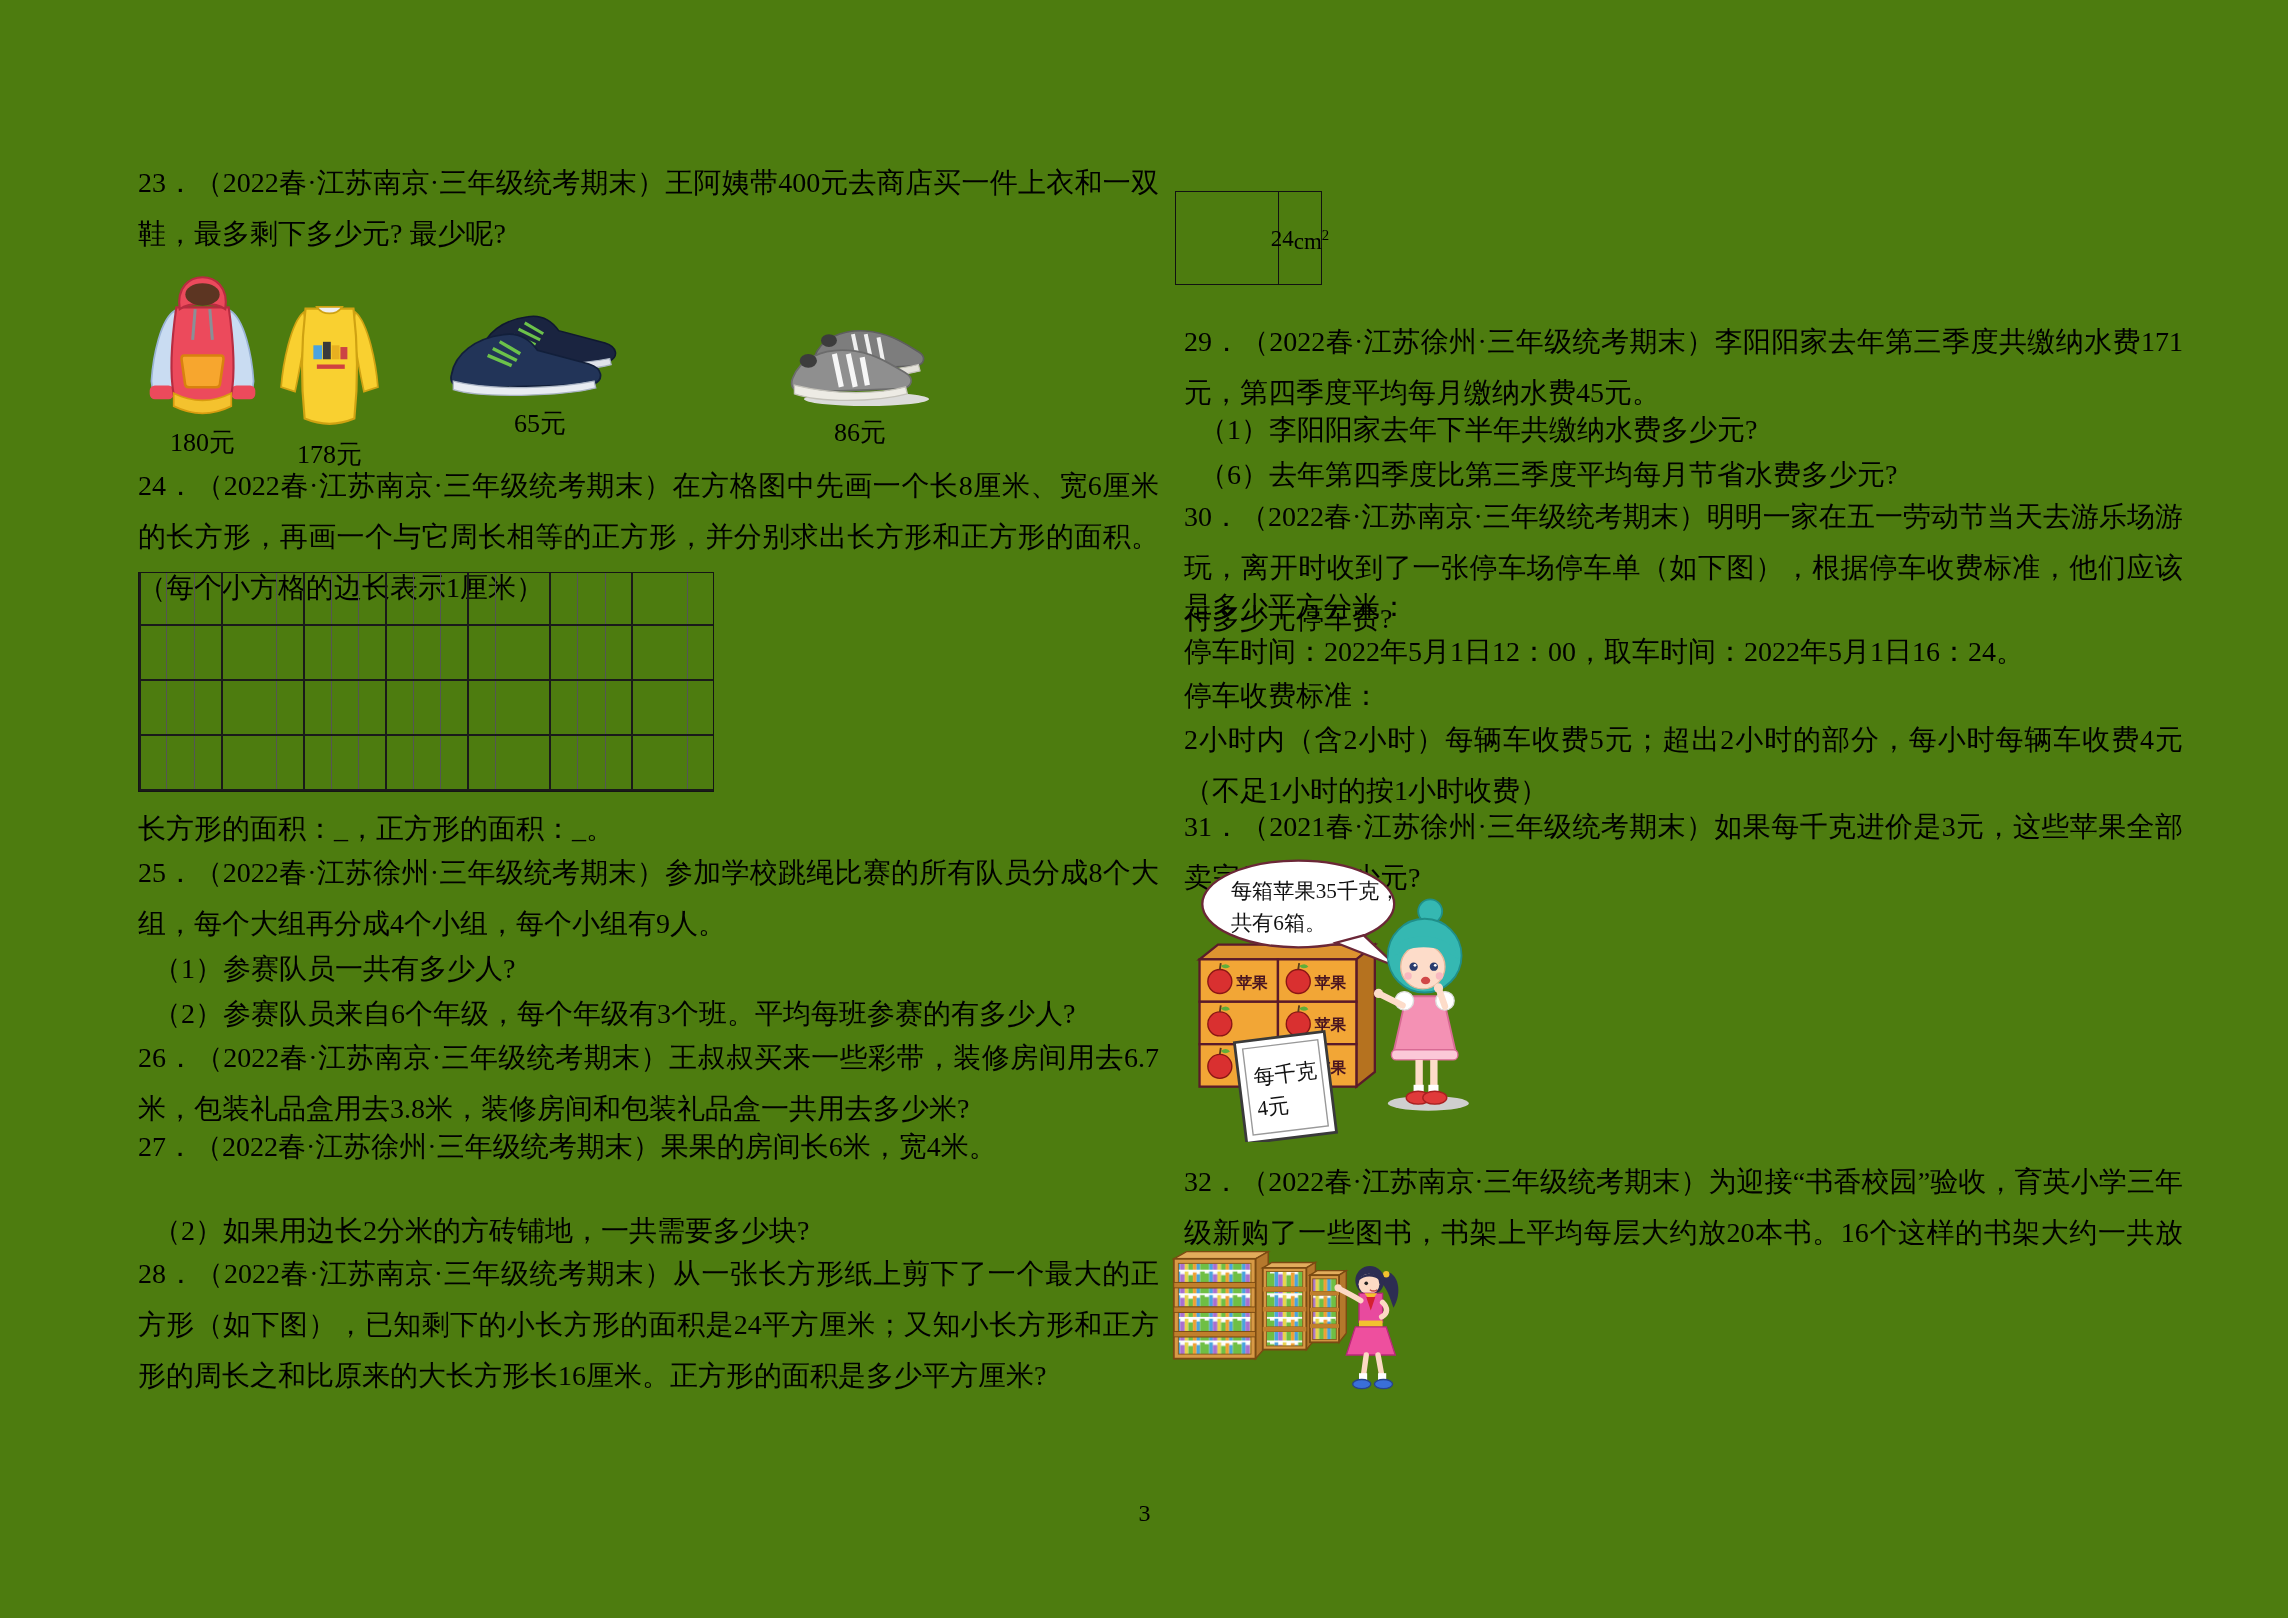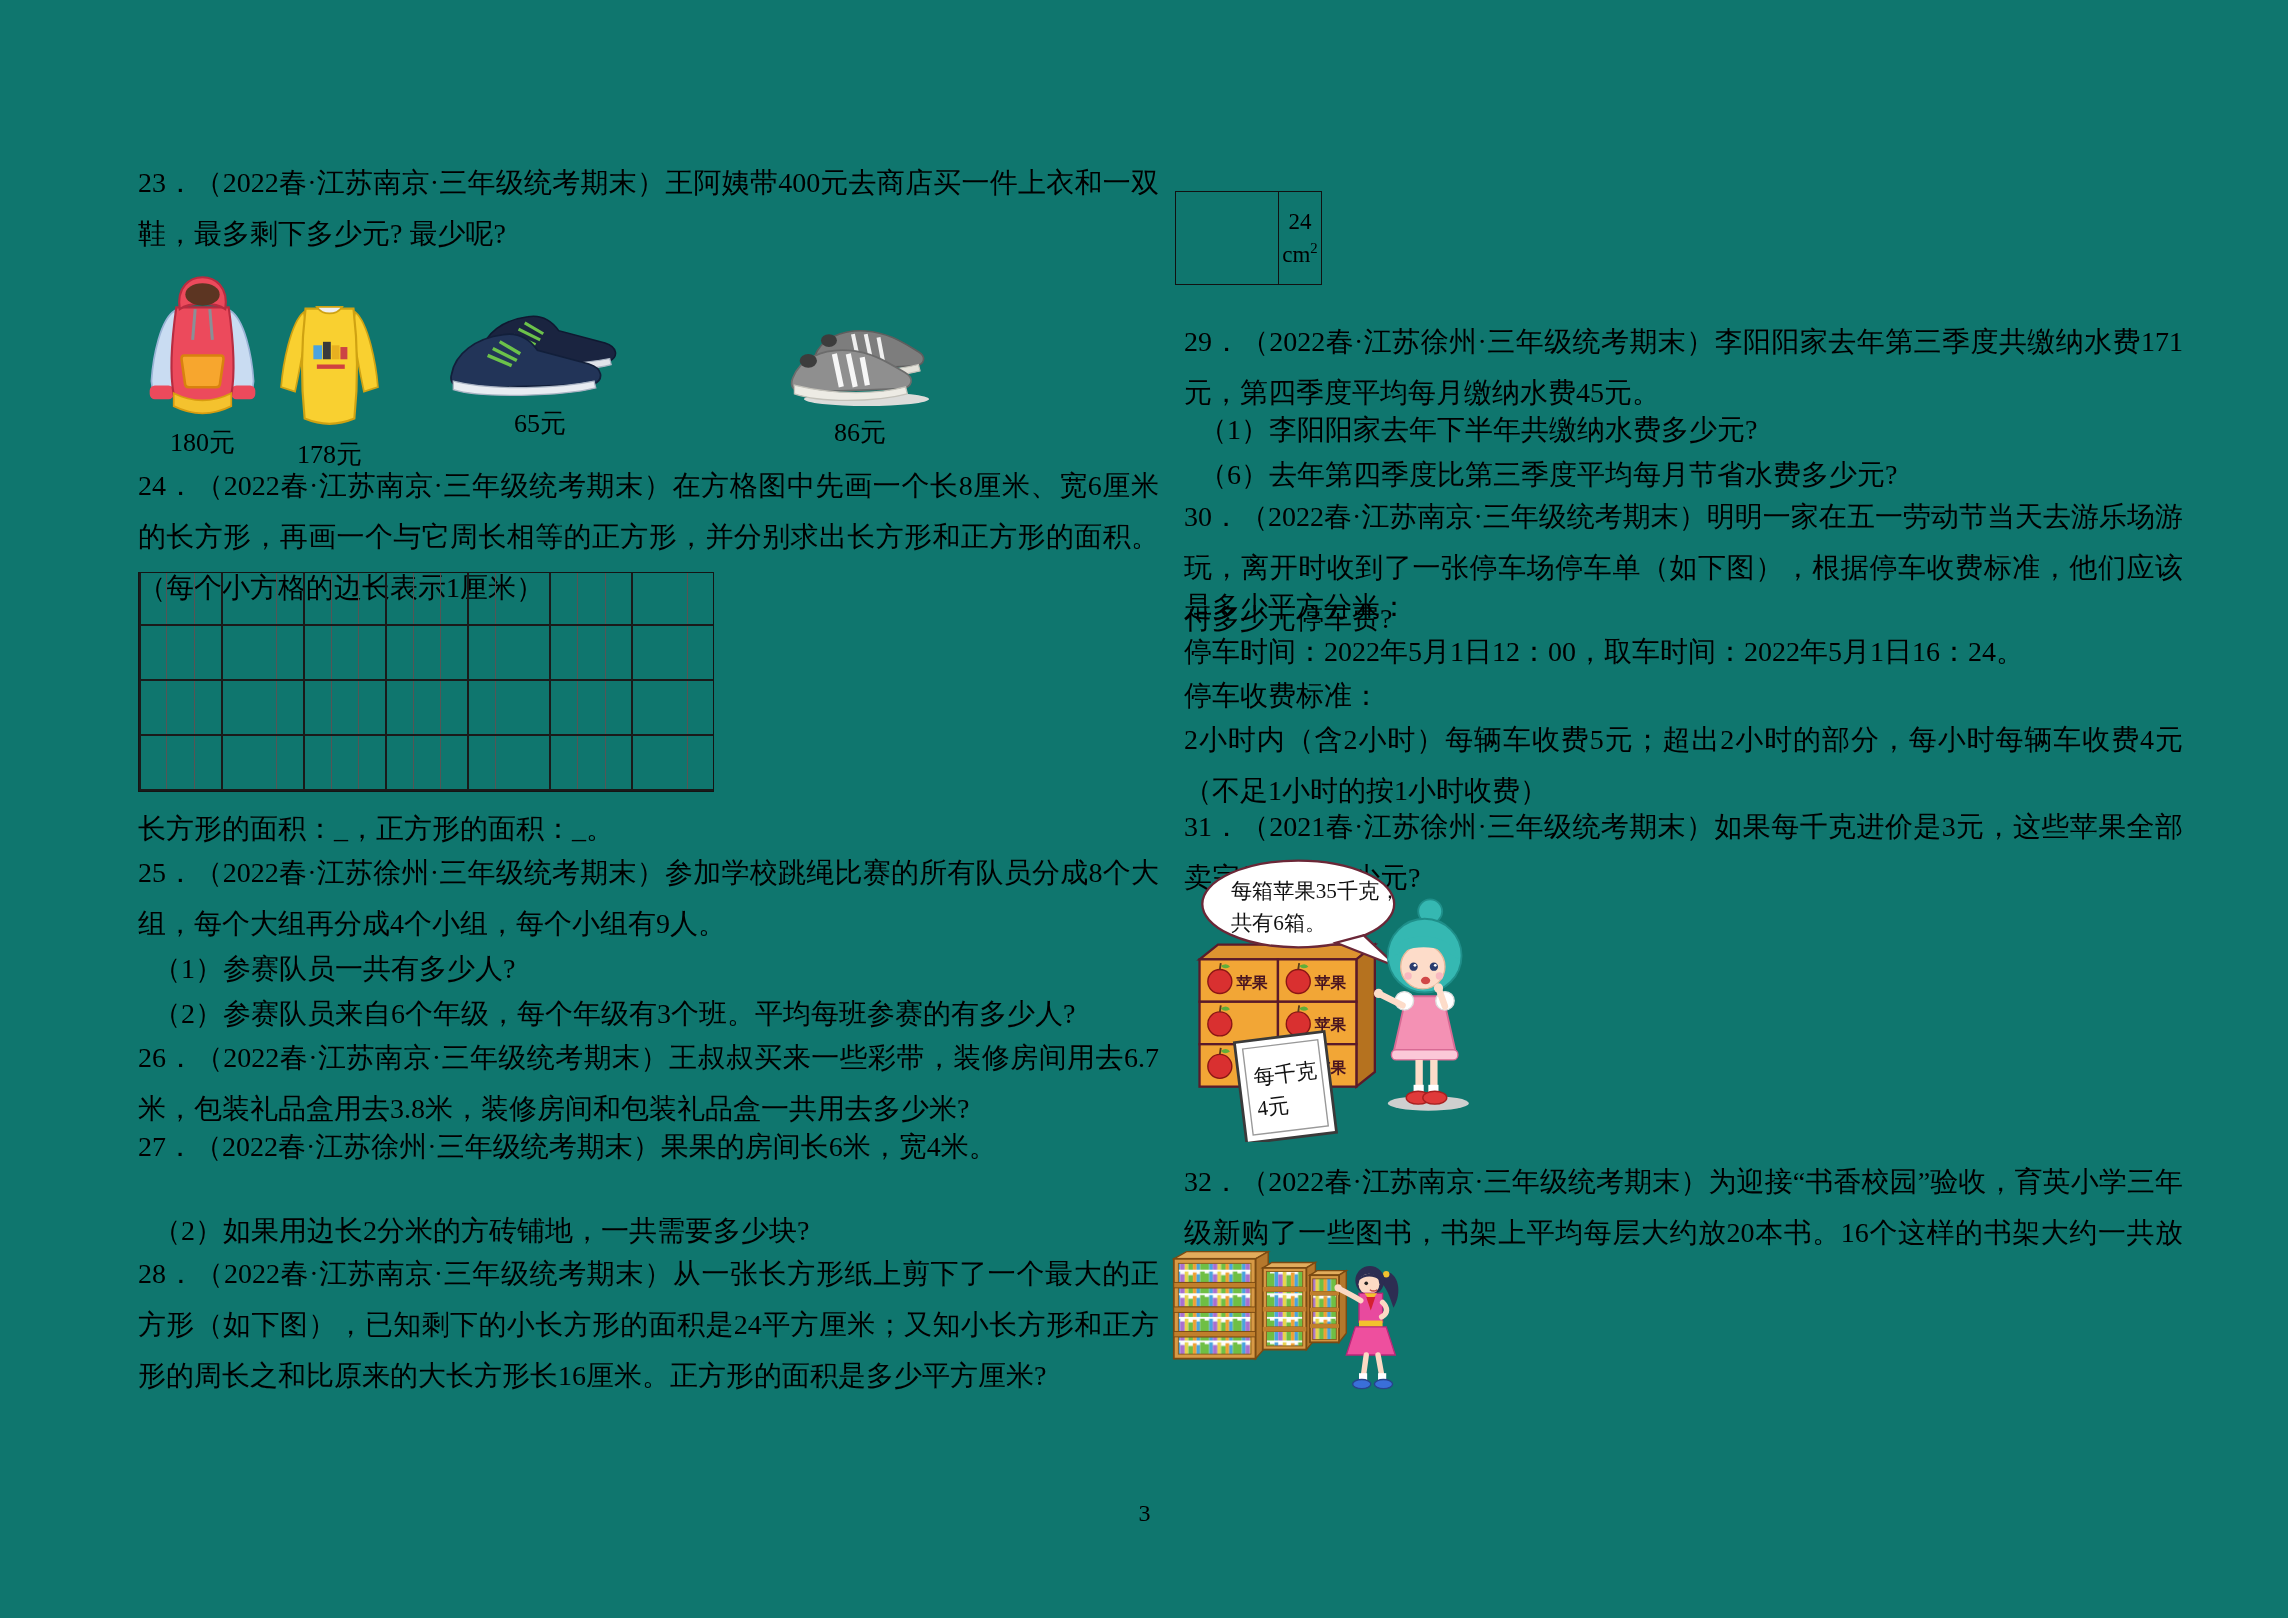--- a/index.html
+++ b/index.html
@@ -1,20 +1,20 @@
 <!DOCTYPE html>
 <html style="font-size:14.8px"><head>
 <meta charset="utf-8">
 <style>
   html,body{margin:0;padding:0;}
   body{
     width:2289px;height:1619px;position:relative;background:#ffffff;
     font-family:"Liberation Serif","DejaVu Serif",serif;color:#000;
   }
-  .page{position:absolute;inset:0;background:#0f766e;overflow:hidden;}
+  .page{position:absolute;inset:0;background:#4d7c0f;overflow:hidden;}
   p.q{position:absolute;margin:0;font-size:28px;line-height:51px;text-align:justify;}
   .left{left:138px;width:1021px;}
   .right{left:1184px;width:999px;}
   .sub{text-align:left;}
   .subL{left:153px;}
   .subR{left:1199px;}
   .tight{line-height:46px;}
   figure.item{position:absolute;margin:0;text-align:center;}
   figure.item figcaption{font-size:26px;margin-top:1.8px;}
   .grid{
@@ -22,21 +22,21 @@
     border:1.8px solid #141414;box-sizing:border-box;
     background-image:
       repeating-linear-gradient(90deg,#1a1a1a 0 1.8px,transparent 1.8px 82px),
       repeating-linear-gradient(0deg,#1a1a1a 0 1.8px,transparent 1.8px 55px),
       repeating-linear-gradient(90deg,#555 0 0.9px,transparent 0.9px 27.4px),
       repeating-linear-gradient(0deg,#555 0 0.9px,transparent 0.9px 27.5px);
   }
   .fig28{position:absolute;left:1175px;top:191px;width:145px;height:92px;
     border:1.8px solid #111;box-sizing:content-box;}
   .fig28-right{position:absolute;right:0;top:0;width:42px;height:100%;
-    border-left:1.8px solid #111;display:flex;flex-direction:column;
+    border-left:1.8px solid #111;display:flex;
     align-items:center;justify-content:center;font-size:23px;line-height:27px;}
   .fig28-right sup{font-size:14.8px;}
   .illu{position:absolute;}
   .pagenum{position:absolute;top:1500px;left:0;width:100%;text-align:center;
     font-size:24px;margin:0;}
 </style>
 </head>
 <body>
 
 <div class="page">

